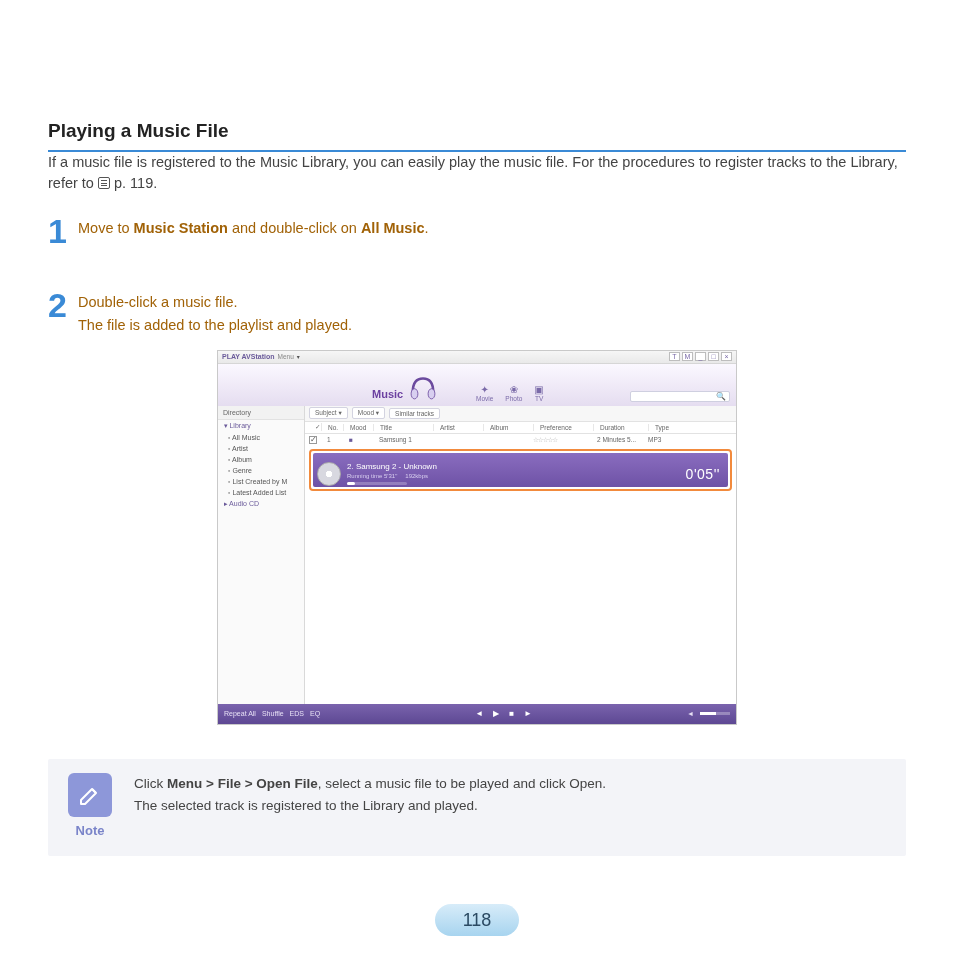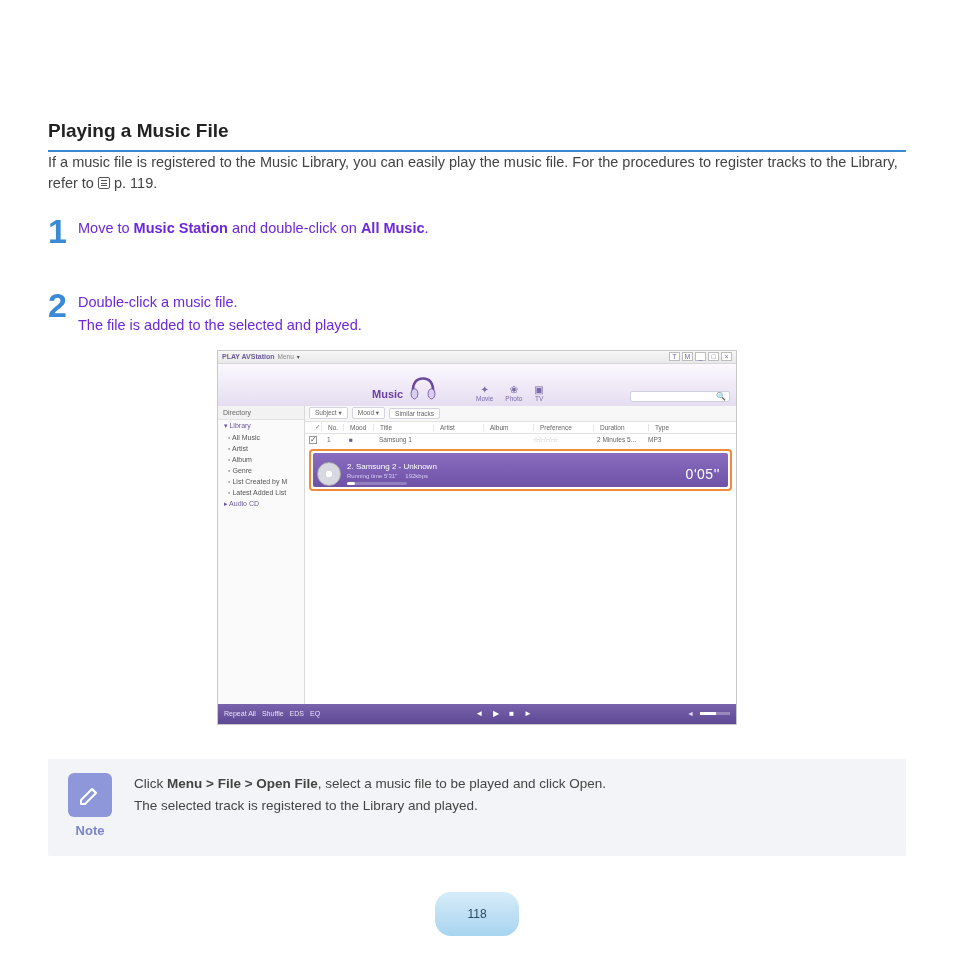--- a/index.html
+++ b/index.html
@@ -45,21 +45,21 @@
   .step-num {
     font-size: 34px;
     font-weight: bold;
     color: #3a8ad6;
     line-height: 1;
     width: 30px;
     flex-shrink:0;
   }
   .step-body {
     font-size: 14.5px;
-    color: #6d28d9;
+    color: #a16207;
     padding-top: 3px;
     line-height: 1.55;
   }
   .bold { font-weight: bold; }
 
   
   .app {
     width: 520px;
     margin: 0 auto 34px auto;
     border: 1px solid #c9c9c9;
@@ -193,25 +193,25 @@
   .note-icon svg { width:24px; height:24px; }
   .note-label { font-size:13px; color:#7a84c9; font-weight:bold;}
   .note-body { font-size:13.5px; color:#444; line-height:1.6;}
   .note-body .nb-title { font-weight:bold; margin-bottom:6px; display:block;}
 
   
   .page-pill {
     position:absolute;
     left:50%; bottom:18px;
     transform:translateX(-50%);
-    width:84px; height:44px;
+    width:84px; height:32px;
     border-radius:16px;
     background: linear-gradient(#d7ecf9,#a7d4ef);
     display:flex; align-items:center; justify-content:center;
-    font-size:12px; color:#2b4a63;
+    font-size:18px; color:#2b4a63;
   }
 
   .arrow { font-size:6px;}
 </style>
 </head>
 <body>
 
 <h2 class="section-title">Playing a Music File</h2>
 
 <p class="intro">
@@ -224,21 +224,21 @@
   <div class="step-num">1</div>
   <div class="step-body">
     <span>Move to </span><span class="bold">Music Station</span><span> and double-click on </span><span class="bold">All Music</span><span>.</span>
   </div>
 </div>
 
 <div class="step" style="margin-bottom:14px;">
   <div class="step-num">2</div>
   <div class="step-body">
     <span>Double-click a music file.</span><br>
-    <span>The file is added to the selected and played.</span>
+    <span>The file is added to the playlist and played.</span>
   </div>
 </div>
 
 <div class="app">
 
   <div class="app-titlebar">
     <div class="tb-left">
       <span class="tb-title">PLAY AVStation</span>
       <span class="tb-menu">Menu</span>
       <span class="arrow">▾</span>

